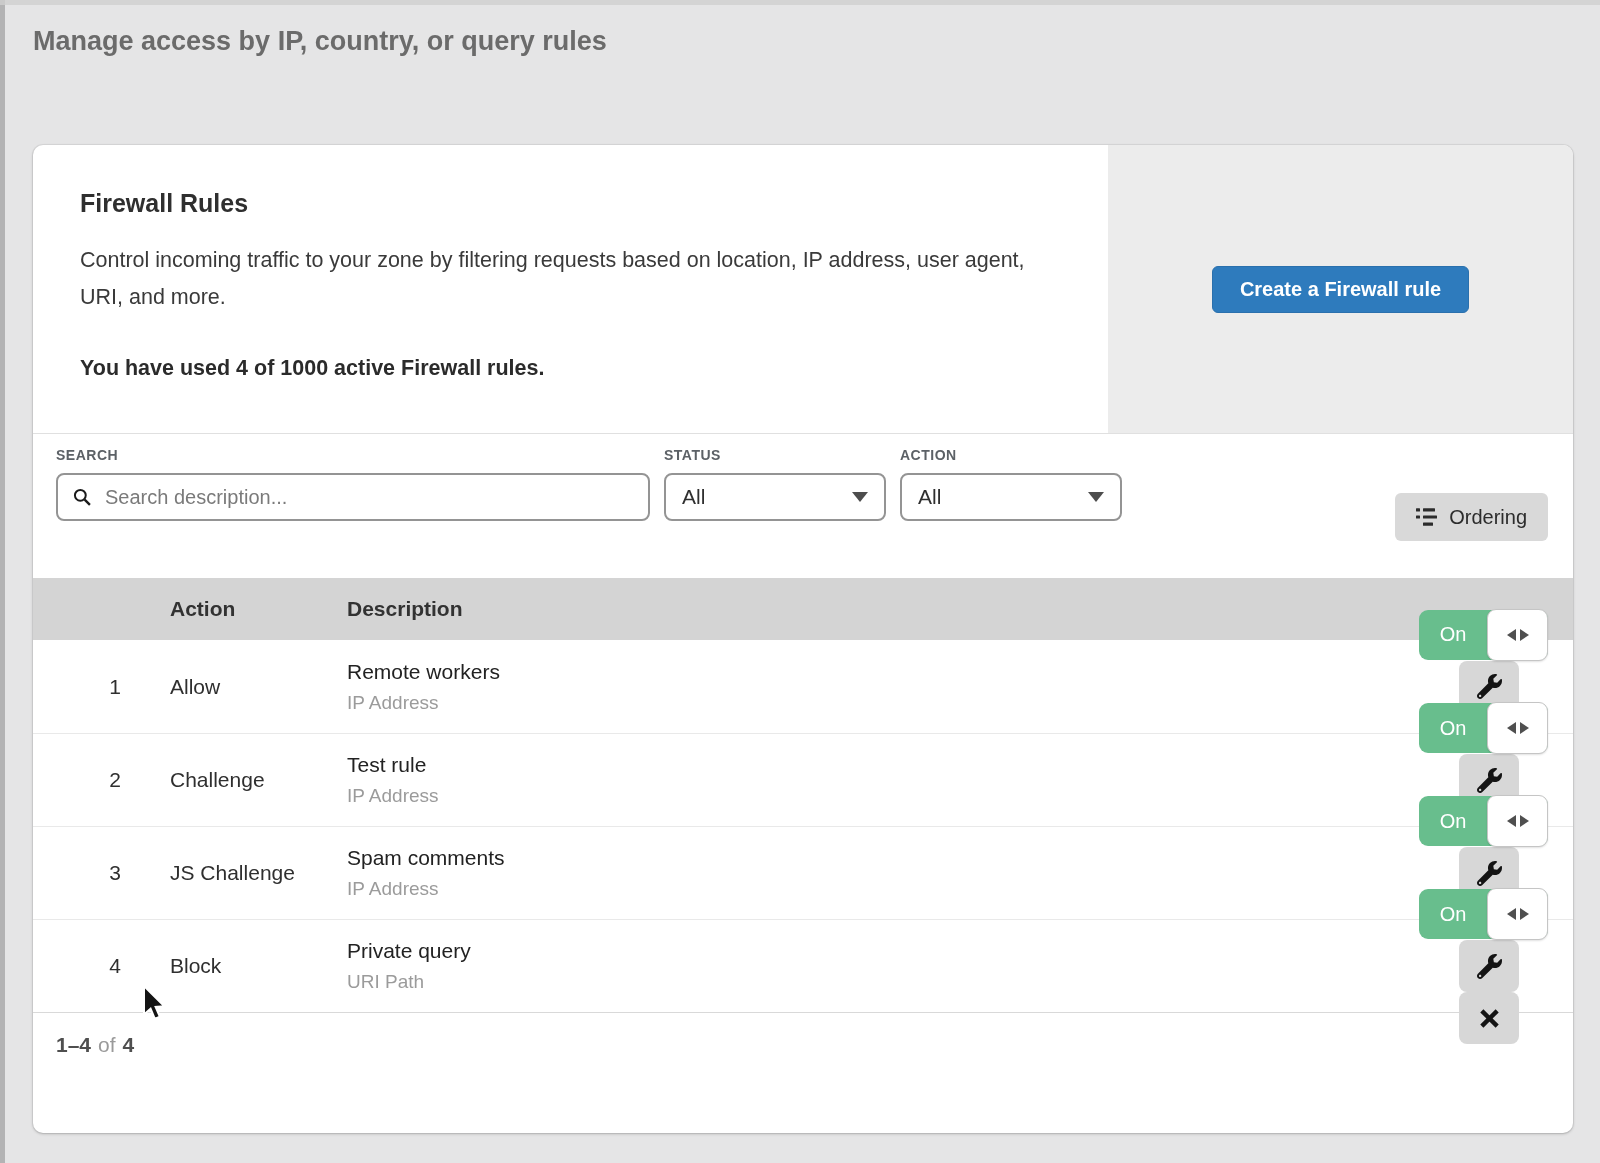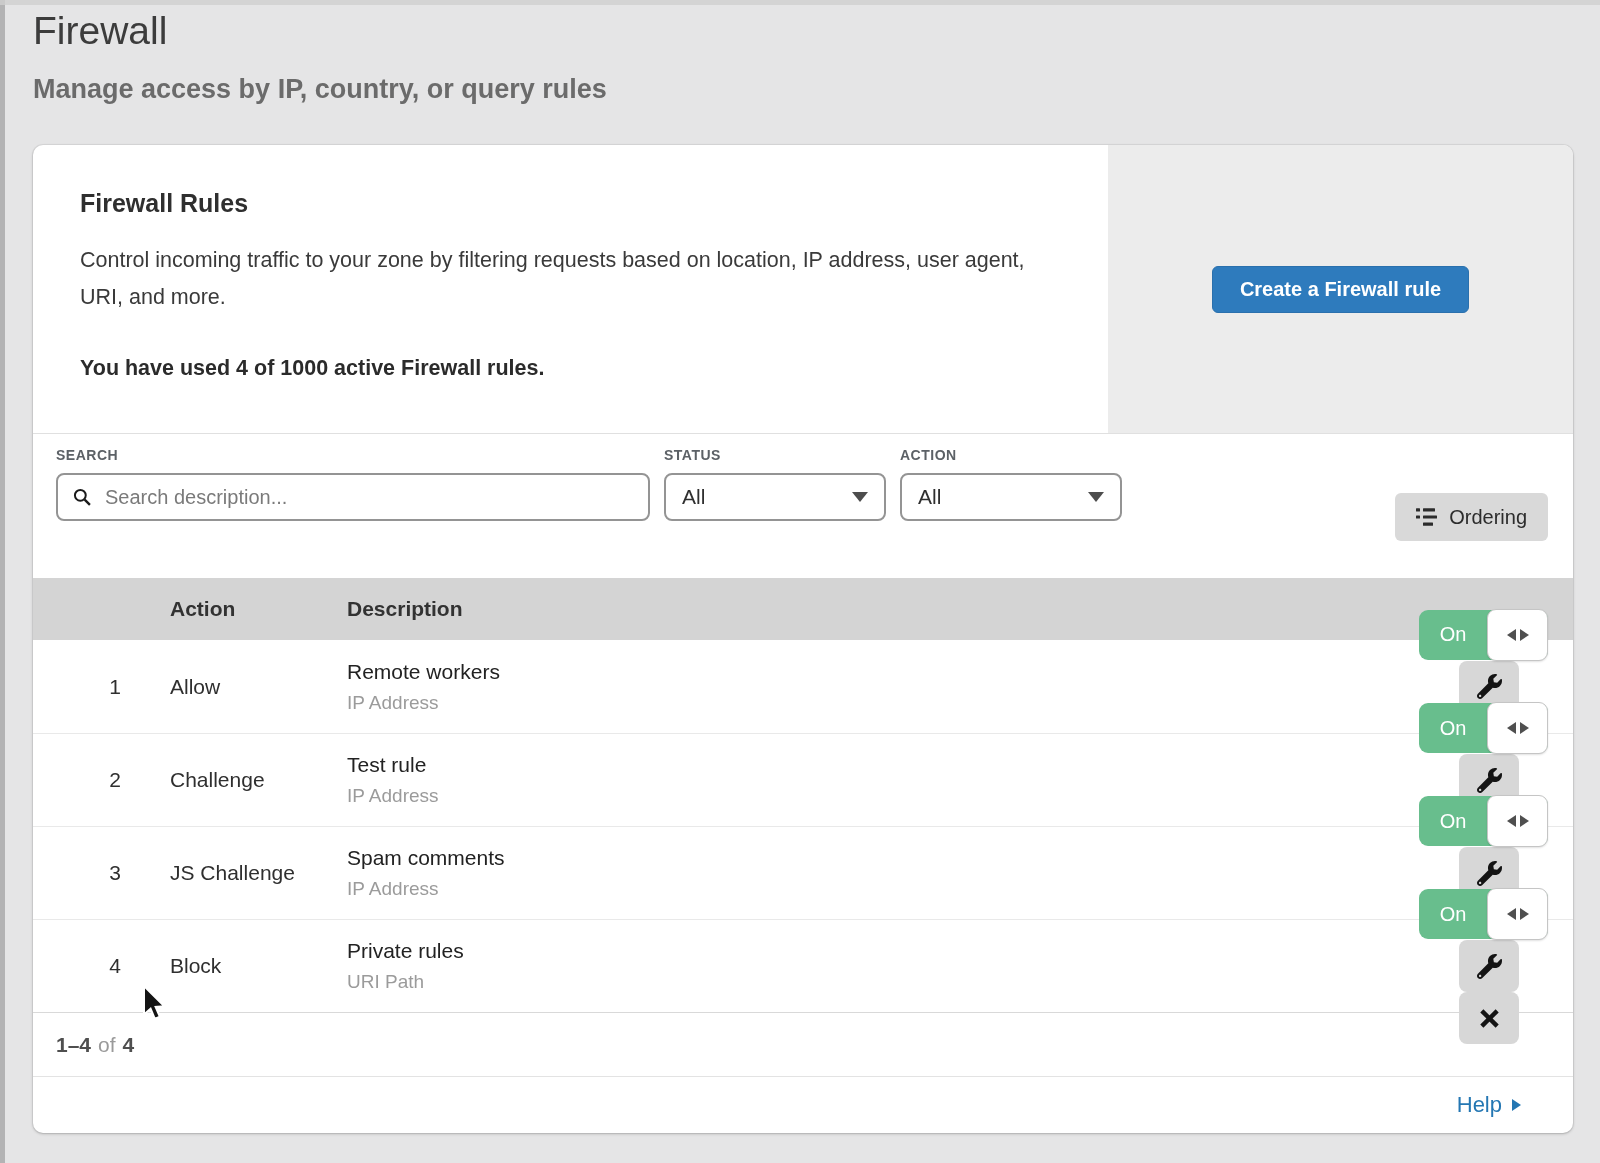--- a/index.html
+++ b/index.html
@@ -134,21 +134,20 @@
 
   .mouse-cursor { position:absolute; left:141px; top:984px; pointer-events:none; }
 </style>
 </head>
 <body>
 
 <div class="edge-left"></div>
 <div class="edge-top"></div>
 
 <div class="page-header">
-  <h1 class="page-title">Firewall</h1>
   <div class="page-subtitle">Manage access by IP, country, or query rules</div>
 </div>
 
 <div class="card">
 
   <div class="card-top">
     <div class="intro">
       <h2 class="intro-heading">Firewall Rules</h2>
       <p class="intro-desc">Control incoming traffic to your zone by filtering requests based on location, IP address, user agent, URI, and more.</p>
       <p class="intro-usage">You have used 4 of 1000 active Firewall rules.</p>
@@ -310,21 +309,21 @@
               </svg>
           </span>
         </button>
       </div>
     </div>
 
     <div class="rule-row">
       <span class="row-num">4</span>
       <span class="row-action">Block</span>
       <div class="row-desc">
-        <div class="row-desc-title">Private rules</div>
+        <div class="row-desc-title">Private query</div>
         <div class="row-desc-sub">URI Path</div>
       </div>
       <div class="row-controls">
         <div class="toggle">
           <div class="toggle-on">
               <span>On</span>
             </div>
           <div class="toggle-off">
             <span class="tri-left"></span>
             <span class="tri-right"></span>
@@ -348,26 +347,20 @@
     </div>
 
   </div>
 
   <div class="pagination">
     <span class="pag-range">1–4</span>
     <span class="pag-of">of</span>
     <span class="pag-total">4</span>
   </div>
 
-  <div class="card-bottom">
-    <span class="help-link">
-      <span>Help</span>
-      <span class="tri-help"></span>
-    </span>
-  </div>
 
 </div>
 
 <div class="mouse-cursor">
   <svg width="28" height="38" viewBox="0 0 13 19">
       <path d="M1 1 L1 15.2 L4.3 12.3 L6.4 17.4 L8.9 16.3 L6.8 11.4 L11.2 11.1 Z" fill="#141414" stroke="#ffffff" stroke-width="1"></path>
     </svg>
 </div>
 
 </body></html>

